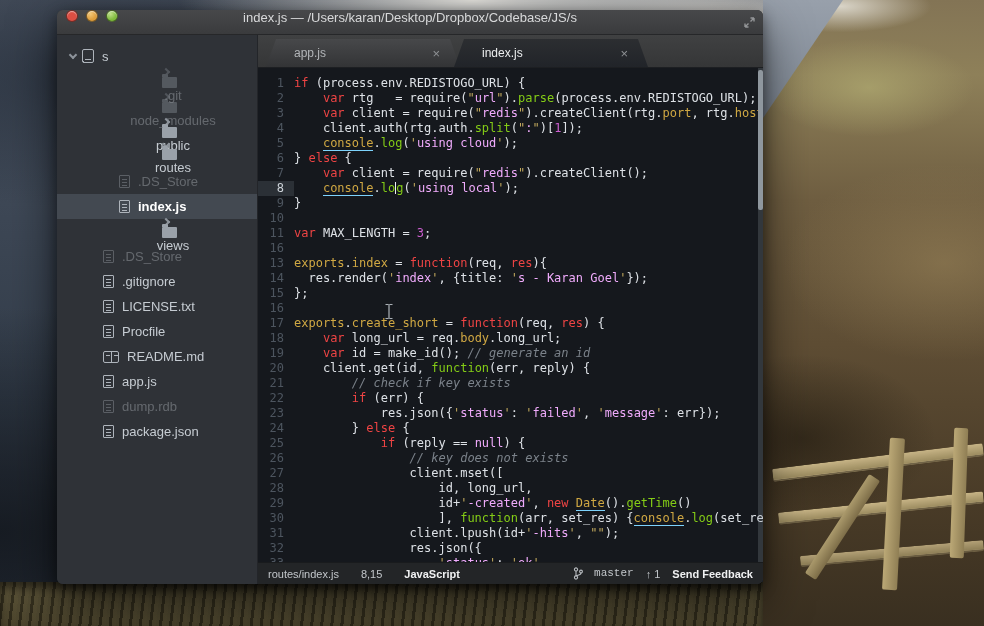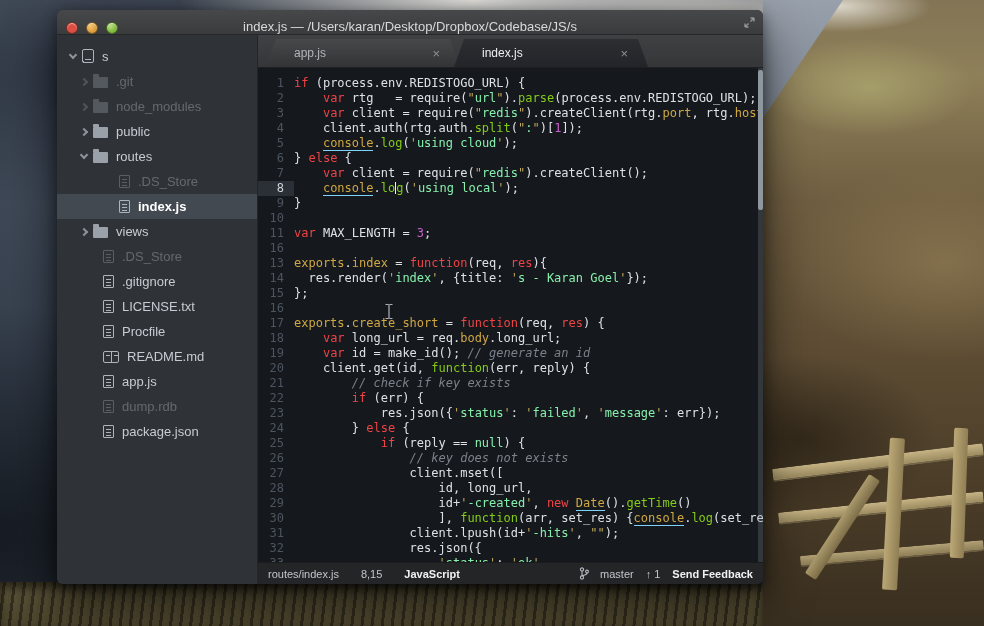--- a/index.html
+++ b/index.html
@@ -36,38 +36,38 @@
     background:
       repeating-linear-gradient(97deg, rgba(92,84,56,.55) 0 3px, rgba(40,36,22,.6) 3px 6px, rgba(110,100,66,.4) 6px 10px),
       linear-gradient(180deg,#4e4731,#35301f);
     box-shadow: inset 0 6px 8px rgba(0,0,0,.5); }
 
   
   .window { position:absolute; left:57px; top:10px; width:706px; height:574px;
     border-radius:6px; overflow:hidden; background:#2f3237;
     box-shadow:0 18px 48px rgba(0,0,0,.6), 0 4px 14px rgba(0,0,0,.45); }
   .titlebar { height:25px; background:linear-gradient(180deg,#47484a,#3a3b3d);
-    border-bottom:1px solid #262729; position:relative; display:flex; align-items:flex-end; }
+    border-bottom:1px solid #262729; position:relative; display:flex; align-items:flex-start; }
   .title { position:absolute; left:0; right:0; text-align:center; font-size:13px; color:#d8d9da; }
   .lights { display:flex; gap:8px; margin-left:9px; z-index:2; }
   .light { width:12px; height:12px; border-radius:50%; border:1px solid rgba(0,0,0,.45);
     box-shadow: inset 0 1px 1px rgba(255,255,255,.55); }
   .red { background:radial-gradient(circle at 35% 30%, #f08a7d, #dd4f43 60%, #b23а30); background-color:#dd4f43; }
   .yellow { background:radial-gradient(circle at 35% 30%, #f3c878, #de9e3c 60%); background-color:#de9e3c; }
   .green { background:radial-gradient(circle at 35% 30%, #c0e08a, #7fbb3c 60%); background-color:#7fbb3c; }
   .resize-glyph { position:absolute; right:7px; top:6px; opacity:.8; }
 
   .winbody { display:flex; height:549px; }
 
   
   .sidebar { width:201px; background:#2f3237; border-right:1px solid #232529;
     padding-top:8px; font-size:13px; color:#c6ccd2; flex-shrink:0; }
   .sb-row { height:25px; display:flex; align-items:center; cursor:default; }
   .sb-root { padding-left:13px; height:26px; }
-  .lvl-folder { padding-left:24px; }
+  .lvl-folder { padding-left:24px;flex-direction:column; }
   .lvl-file { padding-left:46px; }
   .child { padding-left:62px; }
   .sel { background:#434951; color:#ffffff; font-weight:bold; }
   .dim { opacity:.35; }
   .sb-label { margin-left:8px; white-space:nowrap; }
   .chev { width:6px; height:6px; border-right:2px solid #8d939b; border-bottom:2px solid #8d939b; flex-shrink:0; }
   .chev-r { transform:rotate(-45deg); margin-right:6px; }
   .chev-d { transform:rotate(45deg); margin-right:6px; margin-top:-3px; }
   .sicon { flex-shrink:0; display:inline-block; position:relative; }
   .icon-folder { width:15px; height:11px; background:#9aa1a9; border-radius:1px; margin-top:2px; }
@@ -95,38 +95,38 @@
 
   
   .editor { flex:1; background:#15181d; overflow:hidden; padding-top:8px; position:relative;
     font-family:"DejaVu Sans Mono", monospace; font-size:12px; line-height:15px; }
   .crow { display:flex; height:15px; }
   .gut { width:36px; flex-shrink:0; text-align:right; padding-right:10px; color:#4d555f; }
   .gut-active { background:#2b3036; color:#ced4da; }
   .code { flex:1; white-space:pre; overflow:hidden; color:#dde1e6; }
   .t { color:#dde1e6; }
   .k { color:#ef4444; }
-  .s { color:#86efac; }
+  .s { color:#f0abfc; }
   .q { color:#c2a95d; }
   .f { color:#84cc16; }
   .o { color:#d0a843; border-bottom:4px solid #7dd3fc; }
   .p { color:#d0a843; }
   .n { color:#cc5fd0; }
   .c { color:#7b828a; font-style:italic; }
   .caret { display:inline-block; width:1px; height:12px; background:#eef2f6; vertical-align:-2px; }
   .scrollbar { position:absolute; right:0; top:0; bottom:0; width:5px; background:rgba(140,148,156,.25); }
   .scroll-thumb { position:absolute; right:0; top:2px; width:5px; height:140px; background:#8f979e; border-radius:2px; }
 
   
   .statusbar { height:22px; background:#232527; border-top:1px solid #191b1d;
     display:flex; align-items:center; font-size:11px; color:#c2c6ca; padding:0 10px; }
   .st-item { margin-right:22px; white-space:nowrap; }
   .st-strong { color:#f0f1f2; font-weight:bold; }
   .st-right { margin-left:auto; display:flex; align-items:center; gap:12px; }
-  .branch-wrap { display:flex; align-items:flex-end; gap:11px; }
+  .branch-wrap { display:flex; align-items:flex-start; gap:11px;font-family:Liberation Mono, monospace; }
   .ahead-wrap { display:flex; align-items:center; gap:3px; }
 
   
   .ibeam { position:absolute; left:384px; top:303px; z-index:50; }
 </style>
 </head>
 <body>
 
 <div class="wall"></div>
 <div class="mountain"></div>

